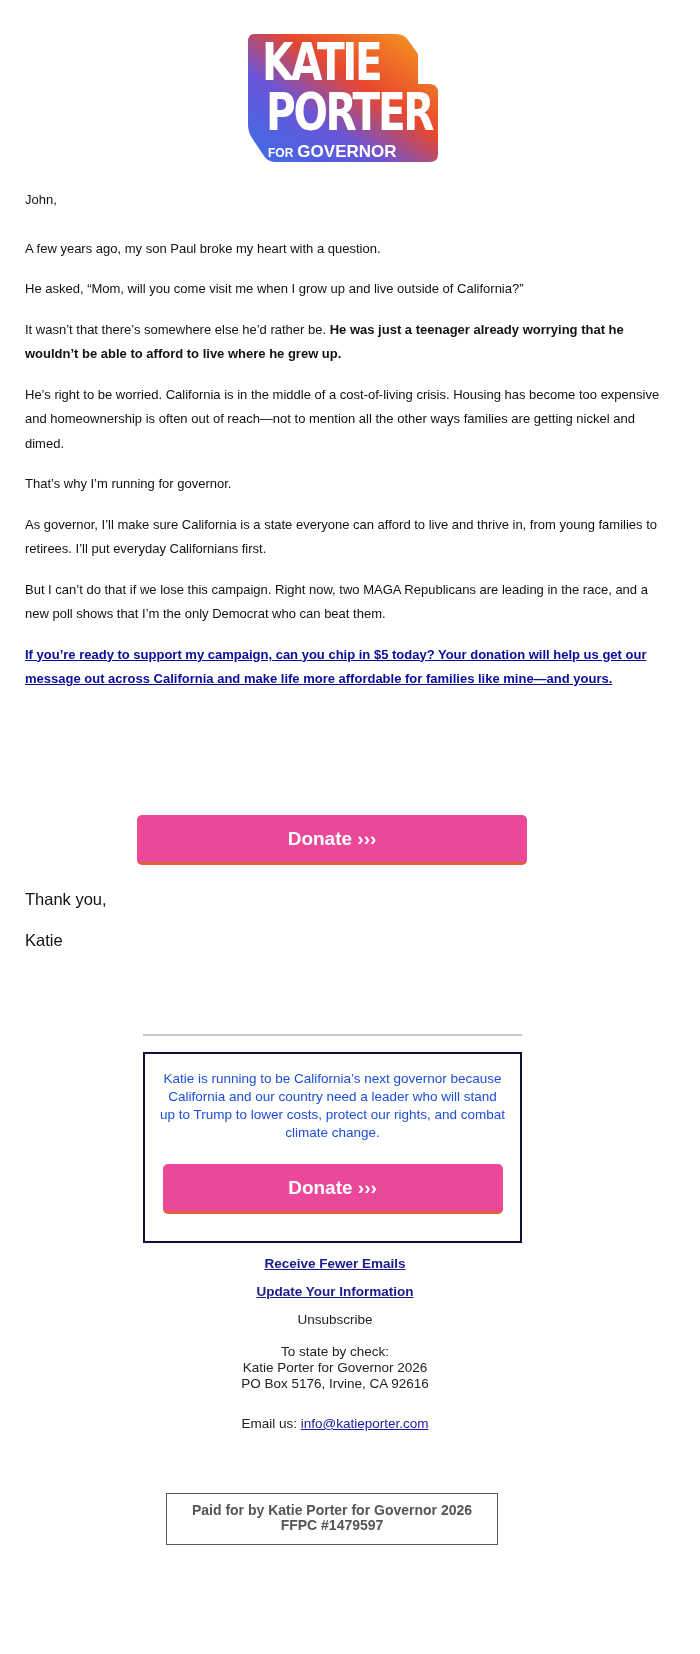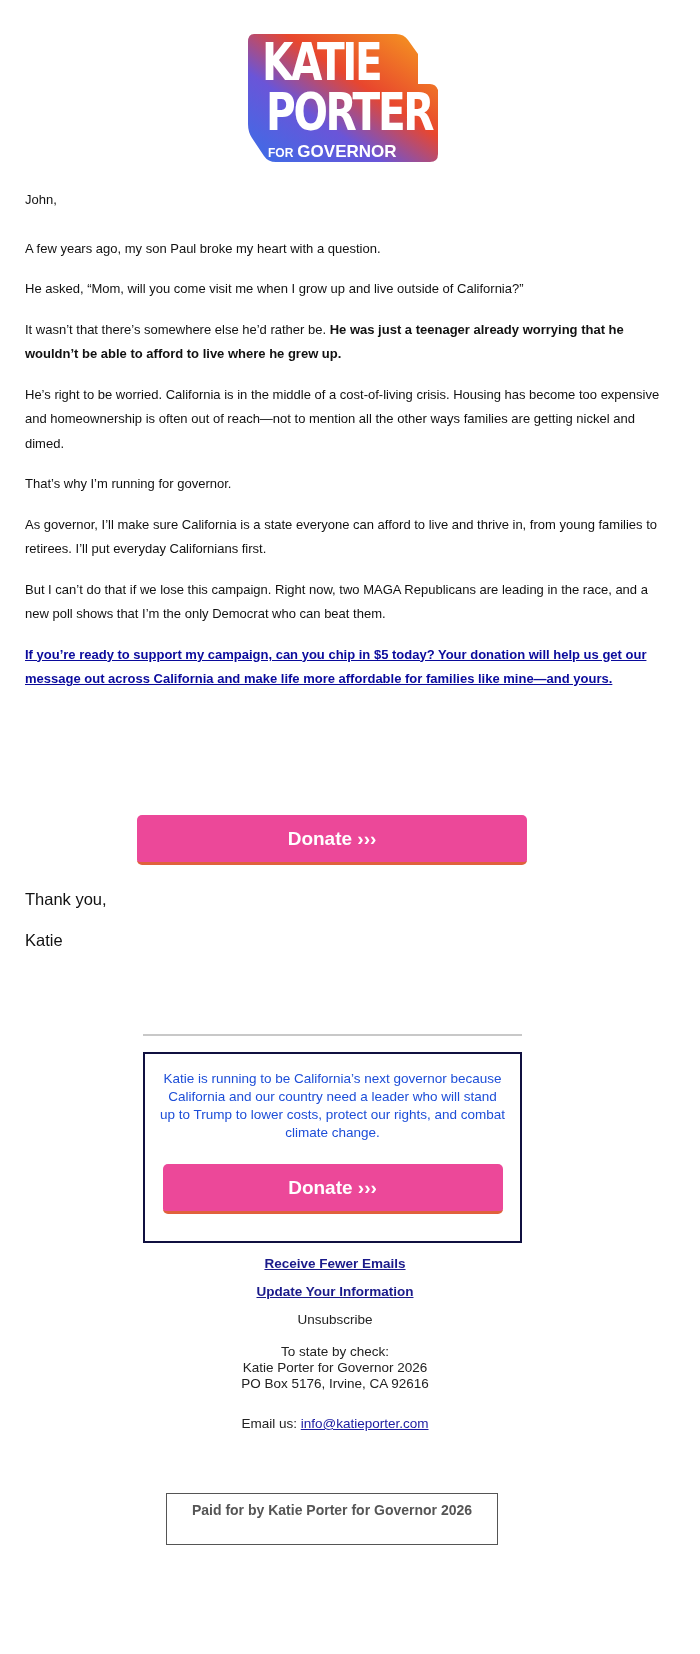--- a/index.html
+++ b/index.html
@@ -219,13 +219,14 @@
   <p style="margin-top:16px;">
     <span>To state by check:</span><br>
     <span>Katie Porter for Governor 2026</span><br>
     <span>PO Box 5176, Irvine, CA 92616</span>
   </p>
   <p style="margin-top:24px;"><span>Email us: </span><a class="elink" href="#">info@katieporter.com</a></p>
 </div>
 
 <div class="paid-box">
   <div>Paid for by Katie Porter for Governor 2026</div>
+  <div>FFPC #1479597</div>
 </div>
 
 </body></html>

